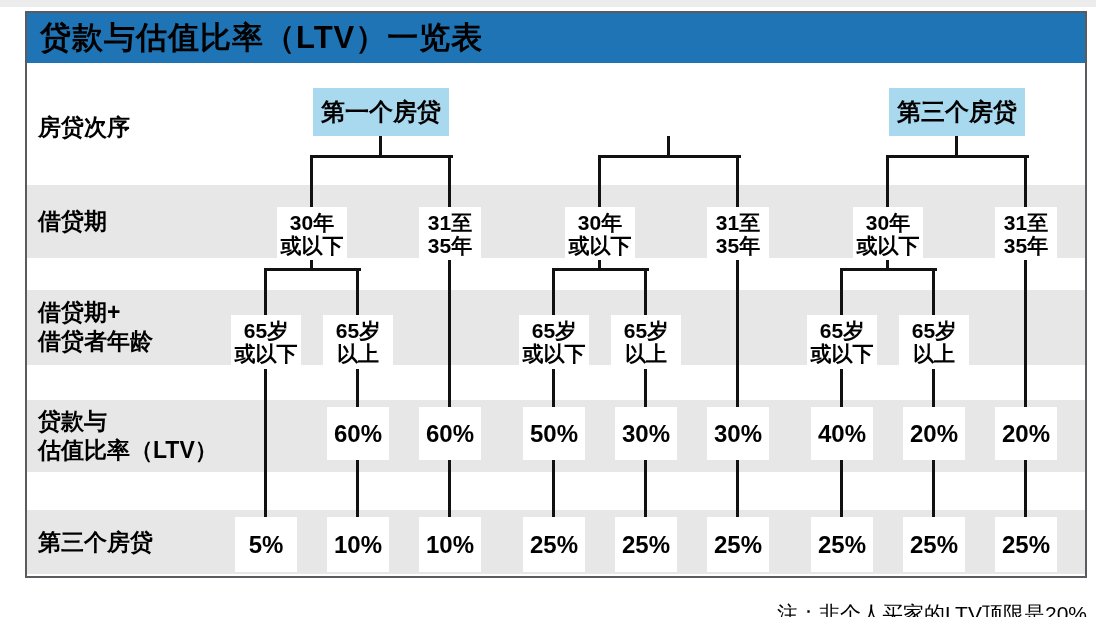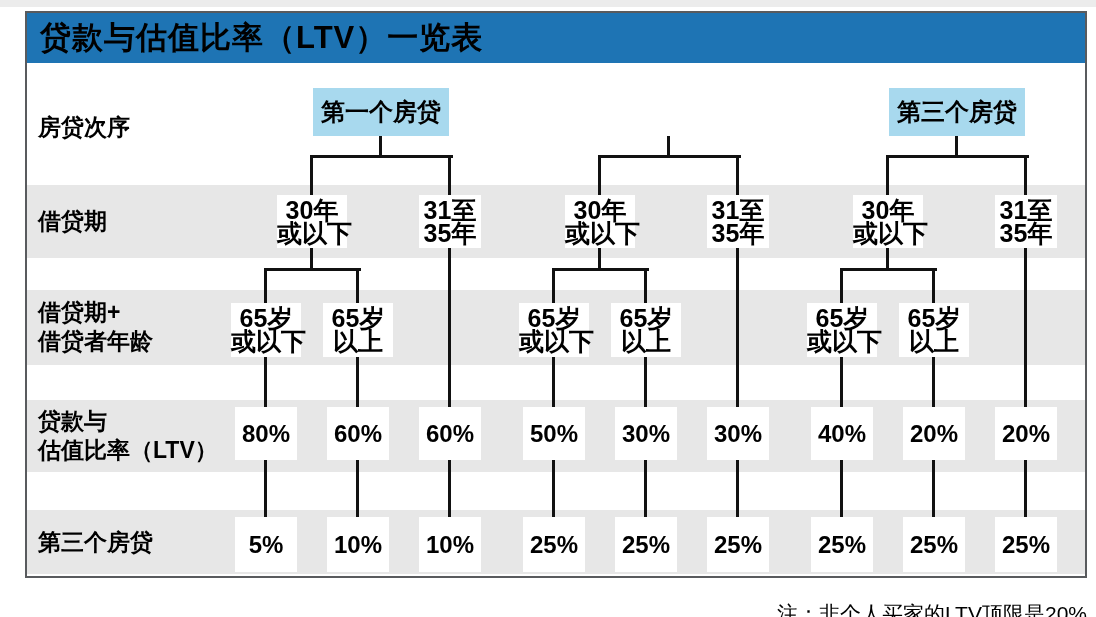--- a/index.html
+++ b/index.html
@@ -27,21 +27,21 @@
   .line{position:absolute;background:#111111;z-index:2;}
   .rlabel{
     position:absolute;left:11px;font-size:23px;font-weight:bold;
     line-height:29px;z-index:4;white-space:nowrap;
   }
   .mbox{
     position:absolute;width:136px;height:48px;top:75px;background:#a8d9ee;
     text-align:center;line-height:48px;font-size:24px;font-weight:bold;z-index:3;white-space:nowrap;
   }
   .box{position:absolute;background:#ffffff;text-align:center;font-weight:bold;z-index:3;}
-  .box2{font-size:25px;line-height:23px;padding-top:4px;box-sizing:border-box;}
+  .box2{font-size:21px;line-height:23px;padding-top:4px;box-sizing:border-box;margin-top:12px;}
   .box2 span{display:block;white-space:nowrap;}
   .pct{font-size:24px;}
   .pct-ltv{height:53px;line-height:53px;width:62px;top:394px;}
   .pct-down{height:55px;line-height:55px;width:62px;top:504px;}
   .tenure-box{top:182px;height:53px;}
   .age-box{top:290px;height:54px;width:70px;}
   .note{
     position:absolute;right:9px;top:600px;font-size:21px;font-weight:normal;
     white-space:nowrap;z-index:5;
   }
@@ -117,21 +117,20 @@
       <span>35年</span>
     </div>
     <div class="box box2 age-box" style="left:204px">
       <span>65岁</span>
       <span>或以下</span>
     </div>
     <div class="box box2 age-box" style="left:296px">
       <span>65岁</span>
       <span>以上</span>
     </div>
-    <div class="box pct pct-ltv" style="left:208px">80%</div>
     <div class="box pct pct-ltv" style="left:300px">60%</div>
     <div class="box pct pct-ltv" style="left:392px">60%</div>
     <div class="box pct pct-down" style="left:208px">5%</div>
     <div class="box pct pct-down" style="left:300px">10%</div>
     <div class="box pct pct-down" style="left:392px">10%</div>
 
     <div class="box box2 tenure-box" style="left:538px;width:70px">
       <span>30年</span>
       <span>或以下</span>
     </div>

